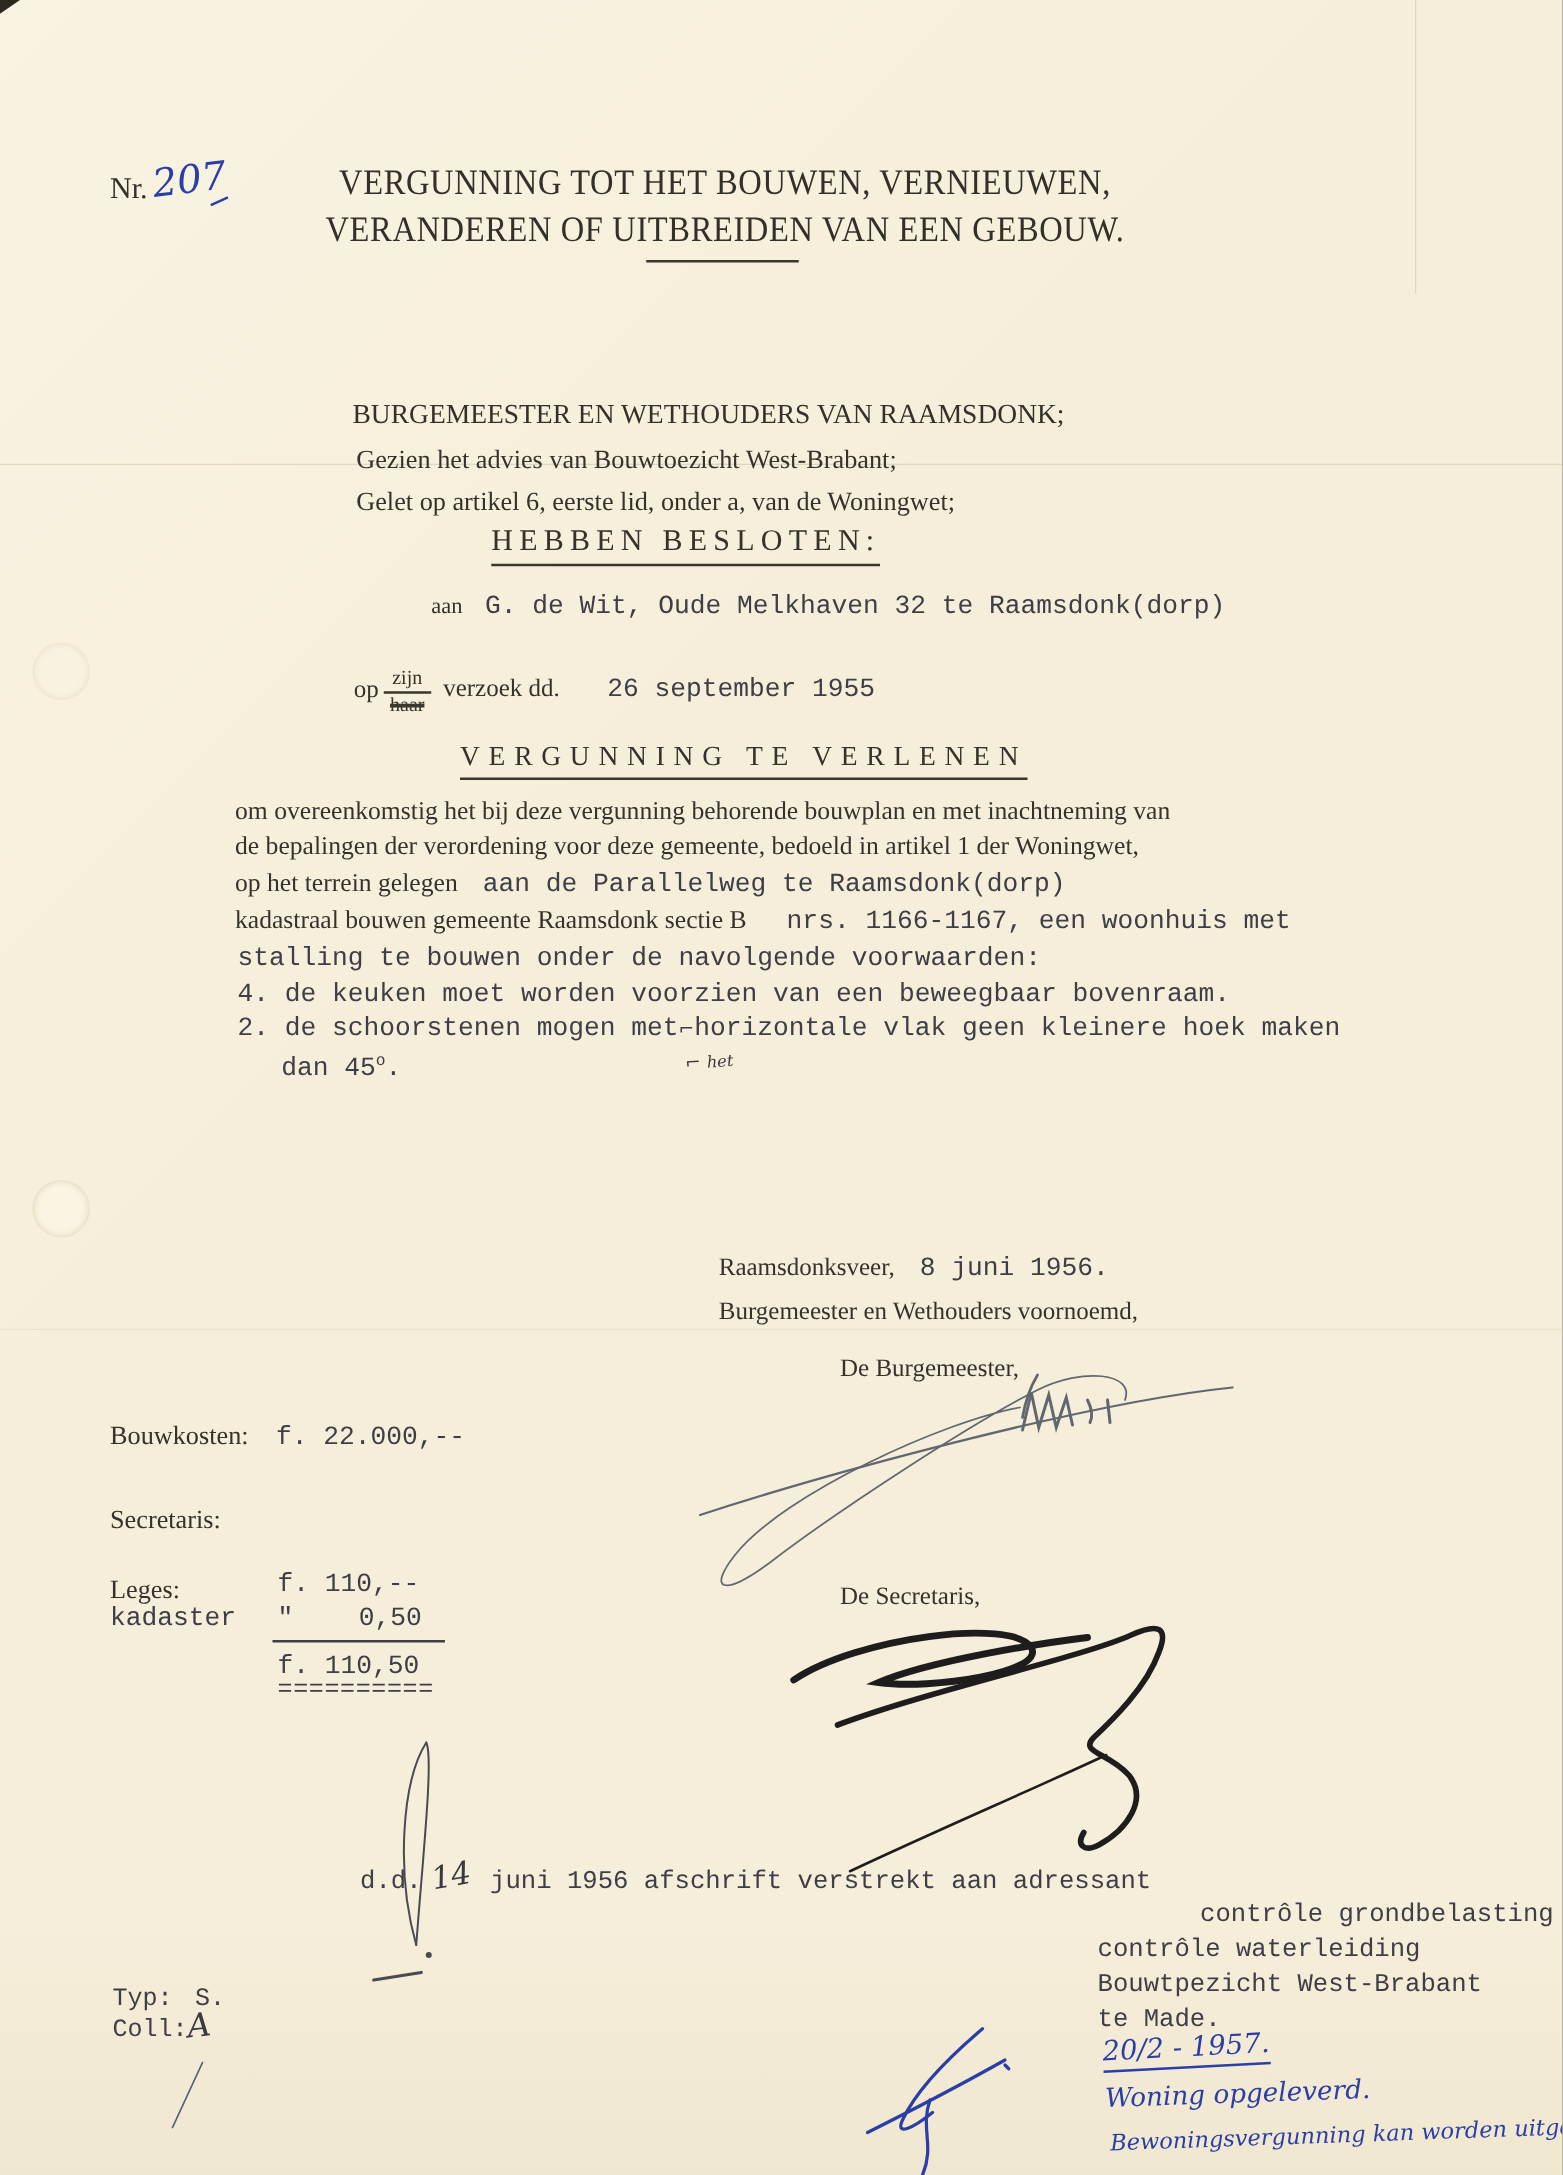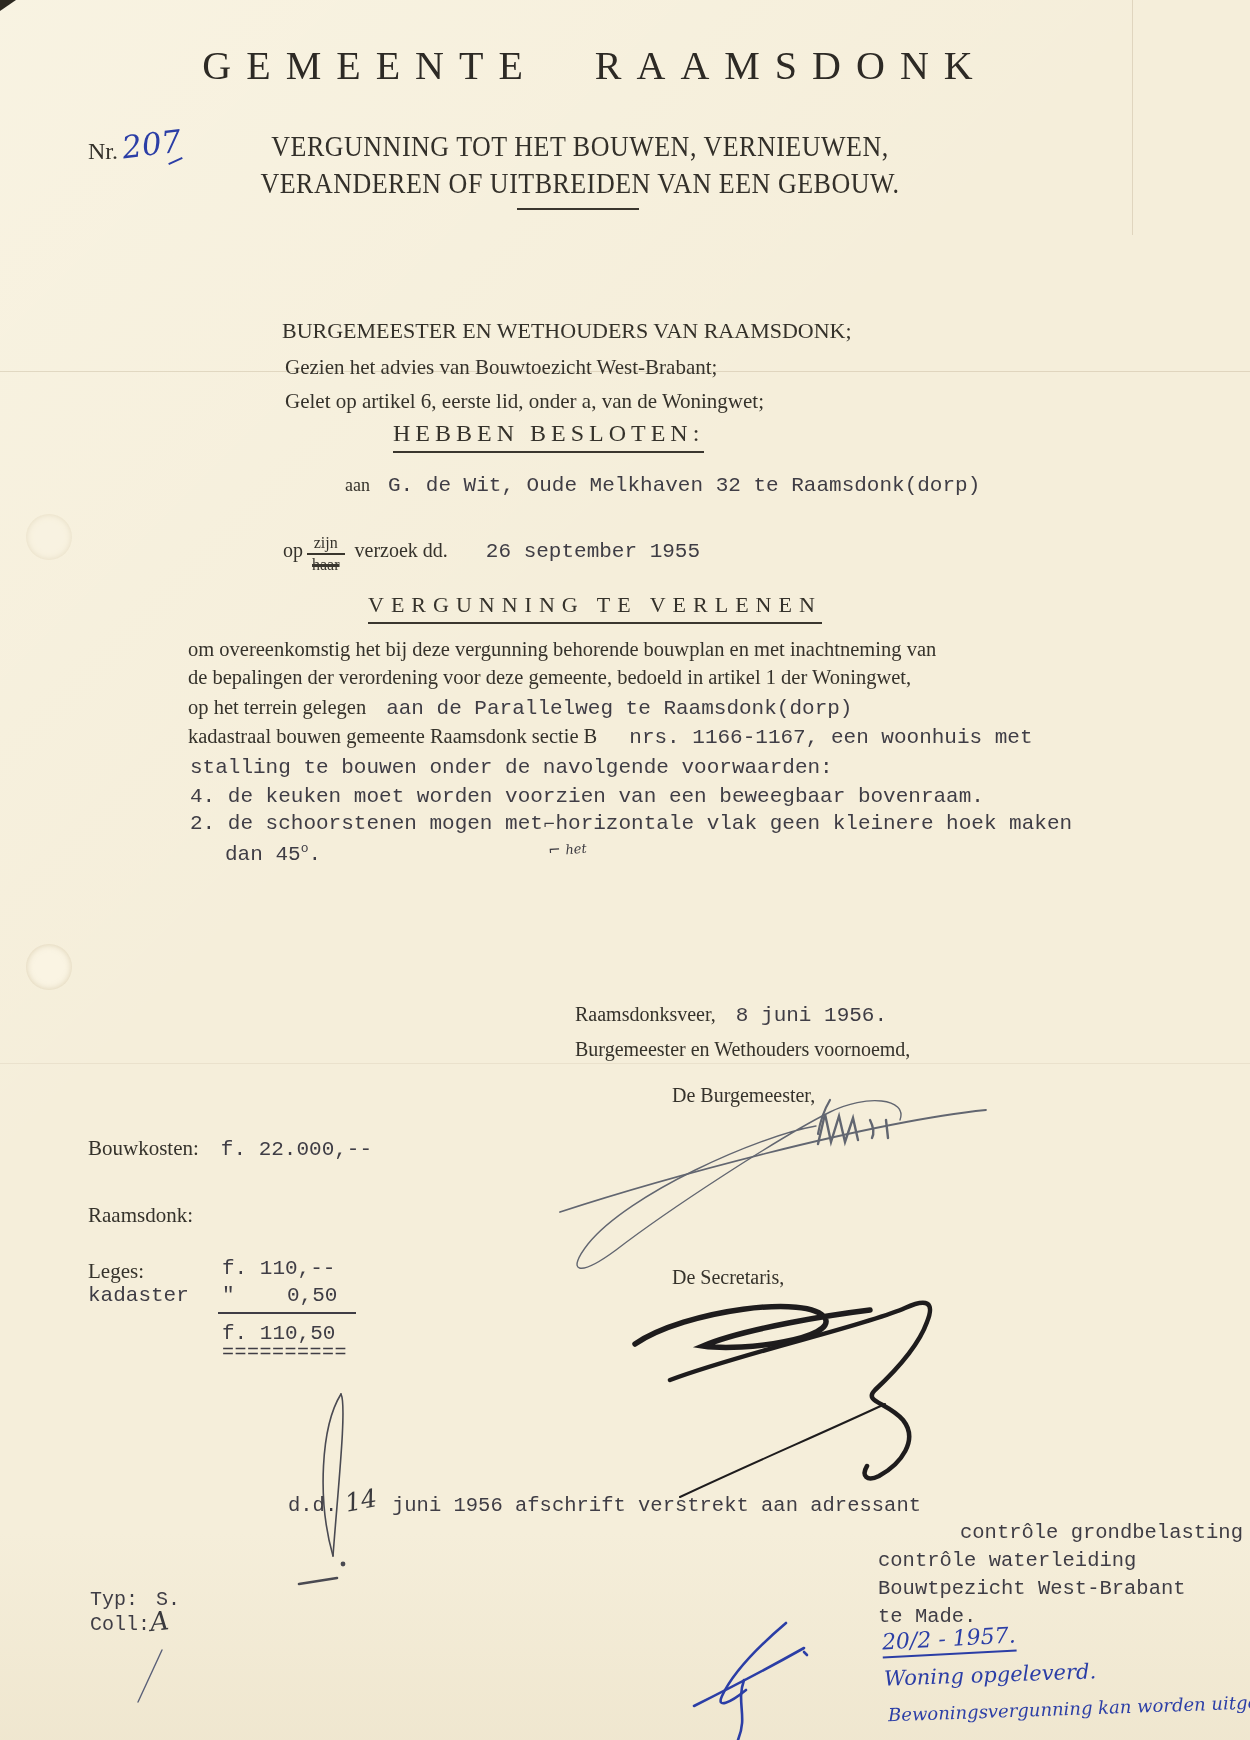--- a/index.html
+++ b/index.html
@@ -37,21 +37,20 @@
 
 <div class="page">
 
   <div class="abs" style="left:0;top:0;width:0;height:0;border-left:16px solid #2c2820;border-bottom:11px solid transparent;"></div>
   <div class="crease" style="left:0;top:371px;width:100%;height:1px;"></div>
   <div class="crease" style="left:0;top:1063px;width:100%;height:1px;opacity:.5;"></div>
   <div class="crease" style="left:1132px;top:0;width:1px;height:235px;"></div>
   <div class="hole" style="left:26px;top:514px;opacity:.65;"></div>
   <div class="hole" style="left:26px;top:944px;"></div>
 
-  <div class="abs title" style="left:0;top:42px;width:1190px;text-align:center;">GEMEENTE RAAMSDONK</div>
 
   <div class="abs serif" style="left:88px;top:138px;font-size:24px;">Nr.</div>
   <div class="abs hand blueink" style="left:122px;top:126px;font-size:31px;transform:rotate(-7deg);">207</div>
   <div class="abs" style="left:168px;top:160px;width:15px;height:2px;background:#2b3ea6;transform:rotate(-24deg);"></div>
 
   <div class="abs subtitle" style="left:0;top:128px;width:1160px;text-align:center;">
     <span style="display:block;">VERGUNNING TOT HET BOUWEN, VERNIEUWEN,</span>
     <span style="display:block;">VERANDEREN OF UITBREIDEN VAN EEN GEBOUW.</span>
   </div>
   <div class="abs" style="left:517px;top:208px;width:122px;height:2px;background:#3a362e;"></div>
@@ -114,21 +113,21 @@
       <path d="M 352 28 C 360 6, 318 2, 282 20 C 230 46, 120 118, 68 158 C 30 186, 18 180, 40 152 C 80 102, 210 44, 268 34" stroke-width="1.4"></path>
       <path d="M 270 52 l 7 -30 l 6 28 l 8 -26 l 6 26 l 8 -24 l 5 22 m 12 -20 c 4 8, 4 14, 2 18 m 14 -18 l 2 18" stroke-width="2.4"></path>
       <path d="M 282 8 c -6 10, -10 22, -12 34" stroke-width="2.2"></path>
     </g>
   </svg>
 
   <div class="abs" style="left:88px;top:1136px;">
     <span class="serif" style="font-size:21px;">Bouwkosten:</span>
     <span class="typed t21" style="margin-left:18px;">f. 22.000,--</span>
   </div>
-  <div class="abs serif" style="left:88px;top:1203px;font-size:21px;">Raamsdonk:</div>
+  <div class="abs serif" style="left:88px;top:1203px;font-size:21px;">Secretaris:</div>
 
   <div class="abs serif" style="left:88px;top:1259px;font-size:21px;">Leges:</div>
   <div class="abs typed t21" style="left:222px;top:1257px;">f. 110,--</div>
   <div class="abs typed t21" style="left:88px;top:1284px;">kadaster</div>
   <div class="abs typed t21" style="left:222px;top:1284px;">"</div>
   <div class="abs typed t21" style="left:287px;top:1284px;">0,50</div>
   <div class="abs" style="left:218px;top:1312px;width:138px;height:2px;background:#3f3d45;"></div>
   <div class="abs typed t21" style="left:222px;top:1322px;">f. 110,50</div>
   <div class="abs typed" style="left:222px;top:1341px;font-size:20px;letter-spacing:.5px;">==========</div>
 

